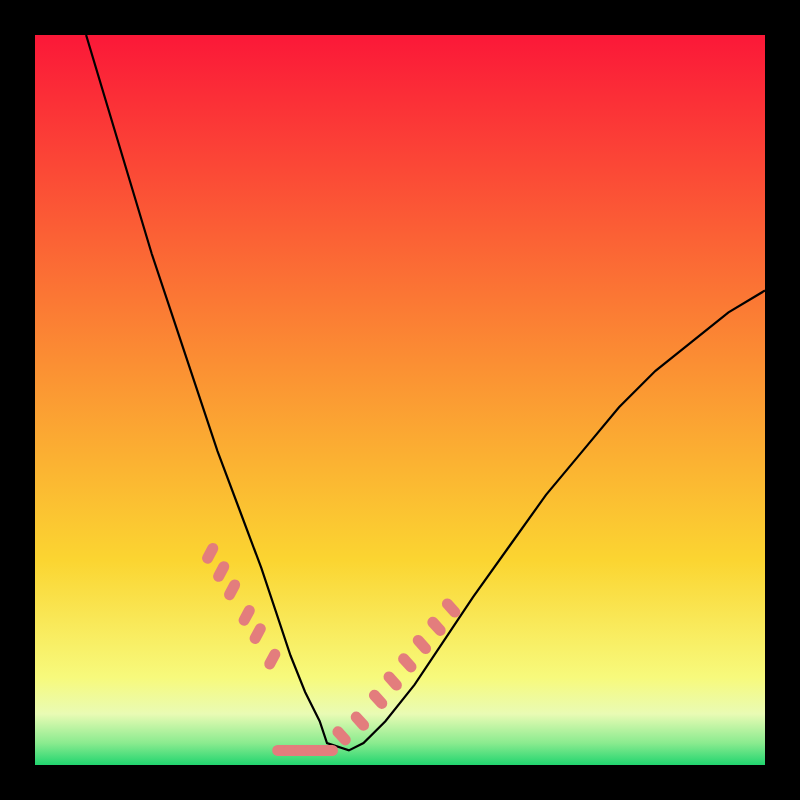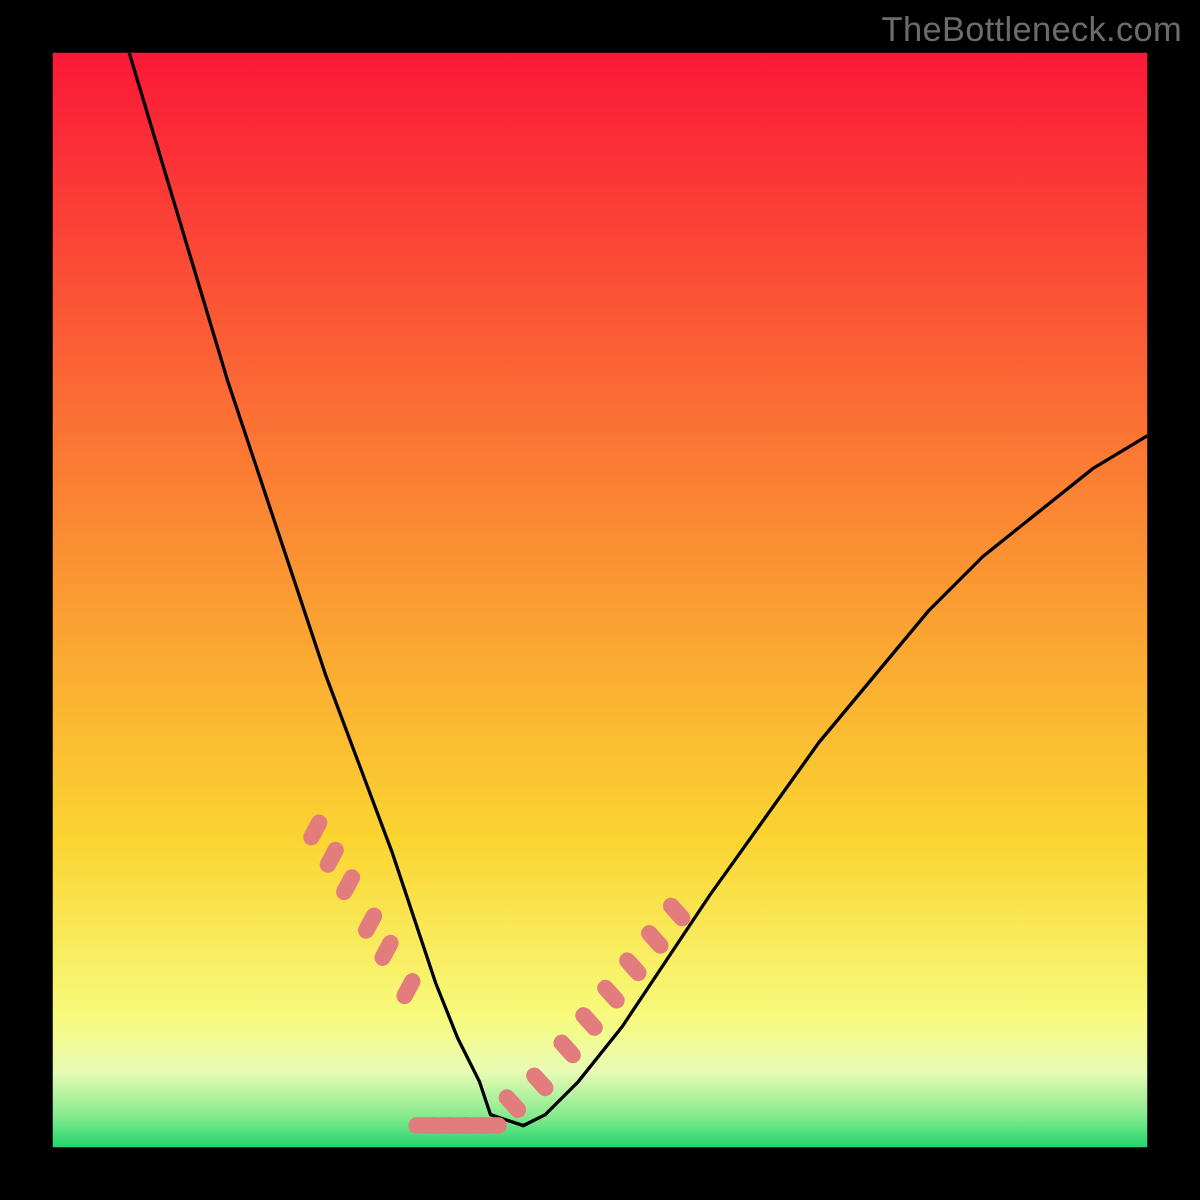--- a/index.html
+++ b/index.html
@@ -36,21 +36,20 @@
   }
   svg {
     display: block;
   }
 </style>
 </head>
 <body>
 
 <div class="frame">
 
-  <div class="watermark">TheBottleneck.com</div>
 
   <div class="plot">
     <svg id="chart-svg" width="730" height="730" viewBox="0 0 730 730">
       <defs>
         <linearGradient id="bg-grad" x1="0" y1="0" x2="0" y2="1">
           <stop id="g0" offset="0%" stop-color="#fb1838"></stop>
           <stop id="g1" offset="45%" stop-color="#fb8f33"></stop>
           <stop id="g2" offset="72%" stop-color="#fbd531"></stop>
           <stop id="g3" offset="88%" stop-color="#f7fa7c"></stop>
           <stop id="g4" offset="93%" stop-color="#e9fbb4"></stop>

